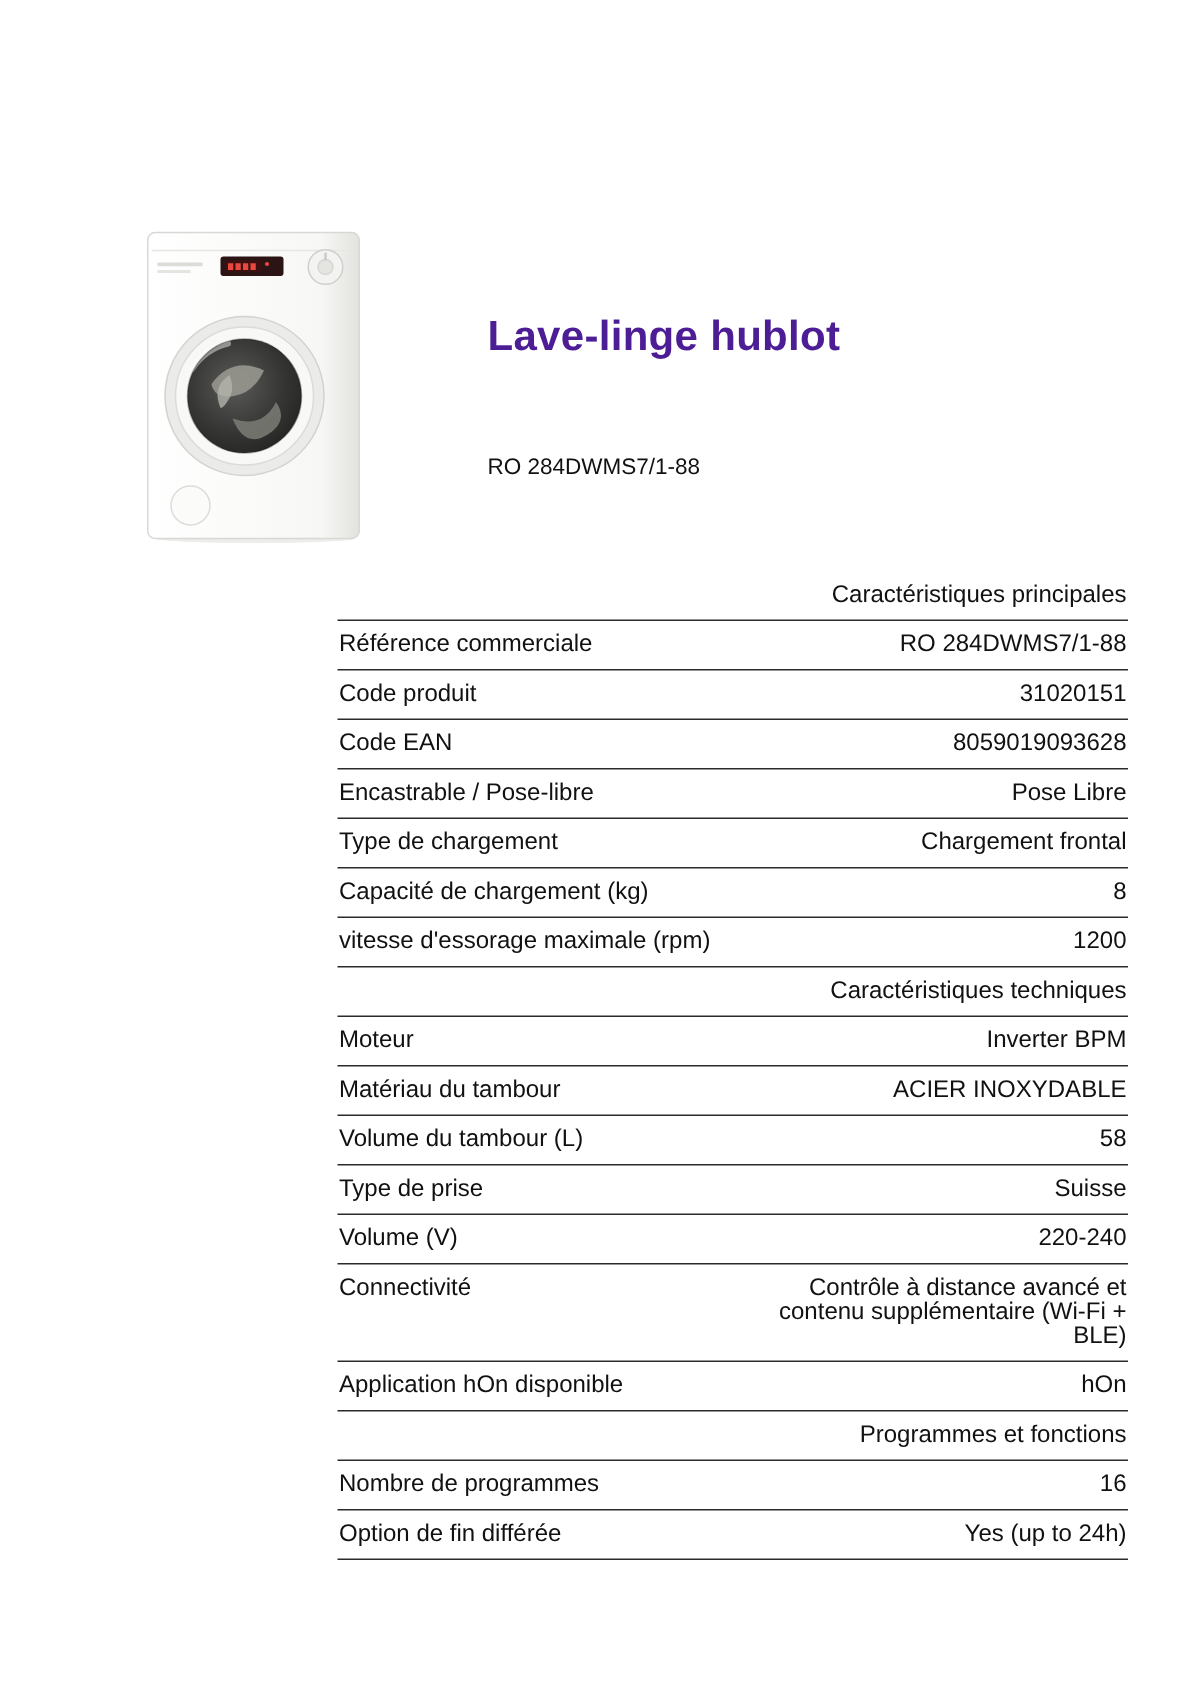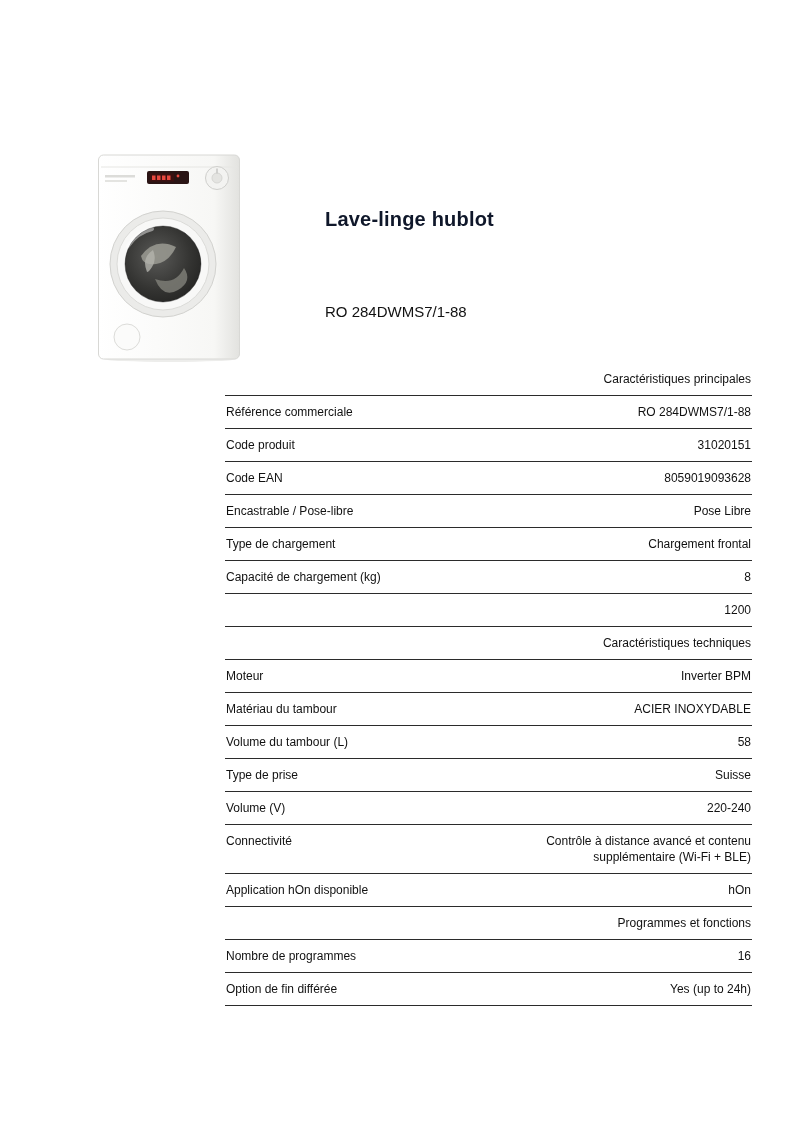--- a/index.html
+++ b/index.html
@@ -21,38 +21,38 @@
     position: absolute;
     left: 97px;
     top: 152px;
     width: 146px;
     height: 211px;
   }
   .product-title {
     position: absolute;
     left: 325px;
     top: 208px;
-    font-size: 20px;
+    font-size: 28px;
     font-weight: bold;
-    color: #0f172a;
+    color: #4c1d95;
     letter-spacing: 0.2px;
   }
   .product-model {
     position: absolute;
     left: 325px;
     top: 303px;
     font-size: 15px;
     color: #111111;
   }
   .spec-table {
     position: absolute;
     left: 225px;
-    top: 363px;
+    top: 381px;
     width: 527px;
-    font-size: 12px;
+    font-size: 16px;
   }
   .row {
     display: flex;
     justify-content: space-between;
     align-items: flex-start;
     border-bottom: 1px solid #2b2b2b;
     padding: 8px 1px 8px 1px;
     min-height: 32px;
     line-height: 16px;
   }
@@ -149,20 +149,21 @@
       </div>
       <div class="row">
         <div class="label">Type de chargement</div>
         <div class="value">Chargement frontal</div>
       </div>
       <div class="row">
         <div class="label">Capacité de chargement (kg)</div>
         <div class="value">8</div>
       </div>
       <div class="row">
+        <div class="label">vitesse d'essorage maximale (rpm)</div>
         <div class="value">1200</div>
       </div>
       <div class="row section-row">
         <div class="value section-header">Caractéristiques techniques</div>
       </div>
       <div class="row">
         <div class="label">Moteur</div>
         <div class="value">Inverter BPM</div>
       </div>
       <div class="row">

